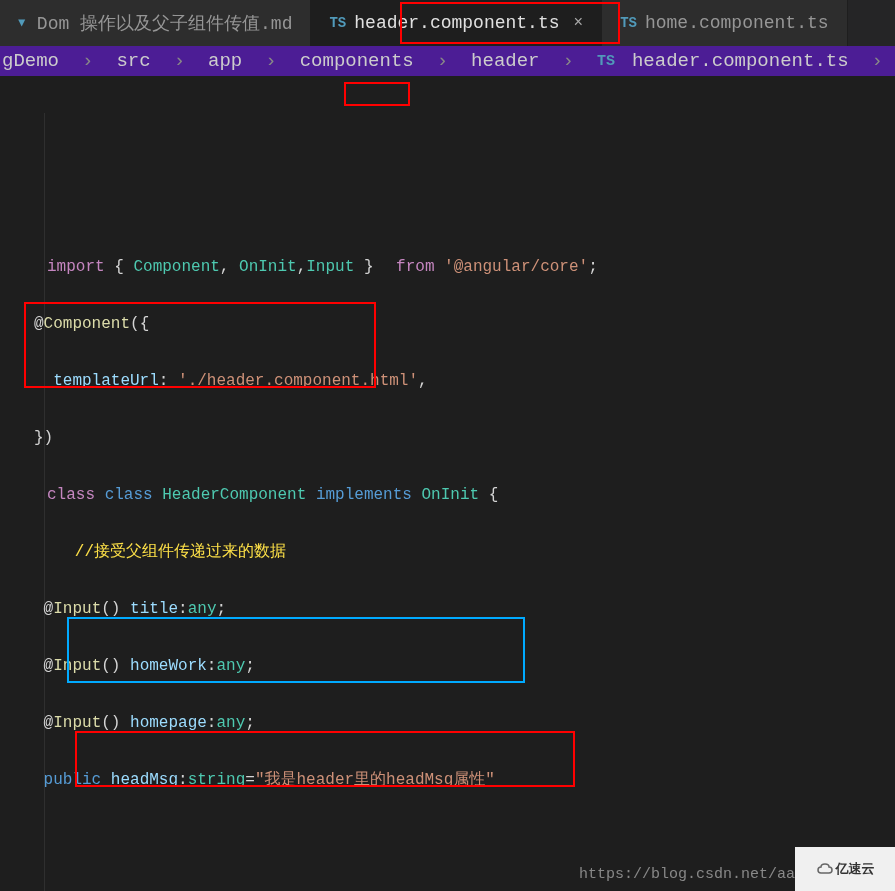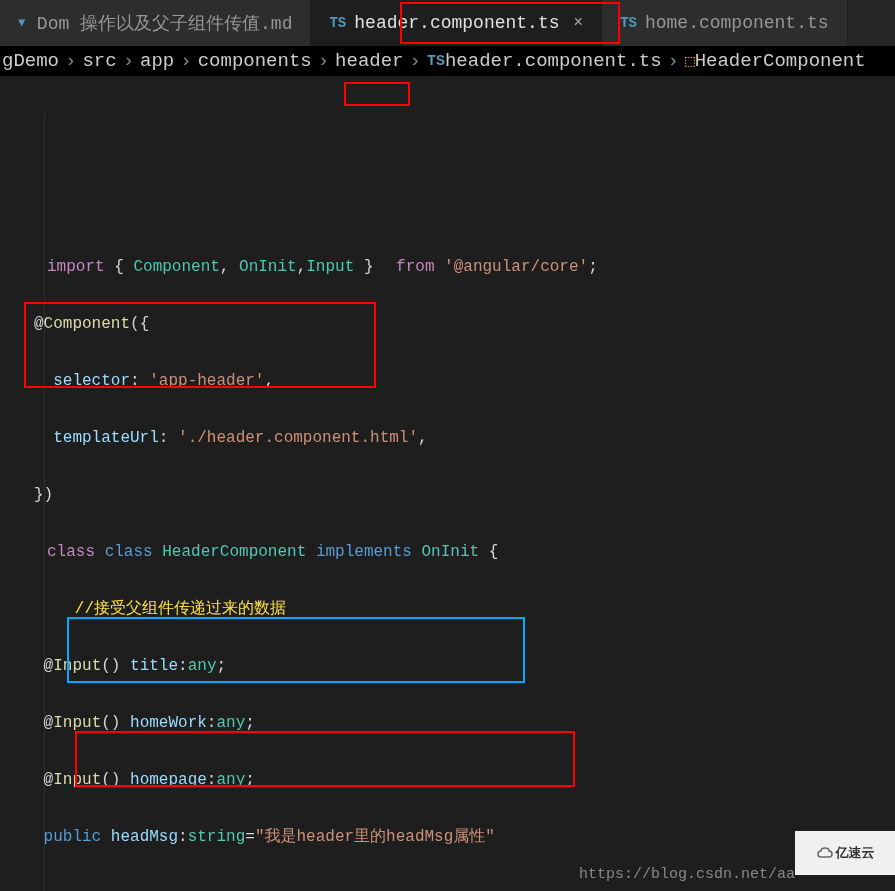--- a/index.html
+++ b/index.html
@@ -40,23 +40,23 @@
       position: absolute; border: 2px solid #ff0000;
       left: 400px; top: 2px; width: 220px; height: 42px;
       pointer-events:none;
     }
     .breadcrumb {
       display: flex;
       align-items: center;
       height: 30px;
       font-size: 19px;
       color: #cccccc;
-      background: #000000;
+      background: #4c1d95;
       padding-left: 2px;
-      gap: 0;
+      gap: 17px;
       white-space: nowrap;
     }
     .bc-sep { color: #888; margin: 0 6px; }
     .bc-icon-ts { color: #519aba; font-weight: bold; font-size: 15px; }
     .bc-icon-class { color: #ee9d28; font-size: 16px; }
     .editor {
       padding: 6px 10px 10px 34px;
       white-space: pre;
       line-height: 28.5px;
       position: relative;
@@ -75,21 +75,21 @@
       background: rgba(255,255,255,0.08);
     }
     .redbox1 { position:absolute; border:2px solid #ff0000; left:344px; top:6px; width:66px; height:24px; pointer-events:none; }
     .redbox2 { position:absolute; border:2px solid #ff0000; left:24px; top:226px; width:352px; height:86px; pointer-events:none; }
     .redbox3 { position:absolute; border:2px solid #00aaff; left:67px; top:541px; width:458px; height:66px; pointer-events:none; }
     .redbox4 { position:absolute; border:2px solid #ff0000; left:75px; top:655px; width:500px; height:56px; pointer-events:none; }
     .footer {
       position:absolute; bottom:8px; right:100px; color:#888; font-size:15px;
     }
     .watermark {
-      position:absolute; bottom:16px; right:0; width:100px; height:44px;
+      position:absolute; bottom:0; right:0; width:100px; height:44px;
       background:#f0f0f0; display:flex; align-items:center; justify-content:center;
       color:#333; font-size:13px; font-weight:bold;
     }
   </style>
 </head>
 <body>
 
 <div class="tabs">
   <div class="tab">
     <span class="arrow-down">▸</span>
@@ -127,21 +127,20 @@
 </div>
 
 <div class="editor">
 <div class="guide"></div>
 <div class="redbox1"></div>
 <div class="redbox2"></div>
 <div class="redbox3"></div>
 <div class="redbox4"></div>
 <div><span class="kw">import</span><span class="pun"> { </span><span class="cls">Component</span><span class="pun">, </span><span class="cls">OnInit</span><span class="pun">,</span><span class="cls">Input</span><span class="pun"> } </span><span class="kw">from</span><span> </span><span class="str">'@angular/core'</span><span class="pun">;</span></div>
 <div><span class="pun">@</span><span class="dec">Component</span><span class="pun">({</span></div>
-<div><span>  </span><span class="var">selector</span><span class="pun">: </span><span class="str">'app-header'</span><span class="pun">,</span></div>
 <div><span>  </span><span class="var">templateUrl</span><span class="pun">: </span><span class="str">'./header.component.html'</span><span class="pun">,</span></div>
 <div><span class="pun">})</span></div>
 <div><span class="kw">class</span><span> </span><span class="const">class</span><span> </span><span class="cls">HeaderComponent</span><span> </span><span class="const">implements</span><span> </span><span class="cls">OnInit</span><span> </span><span class="pun">{</span></div>
 <div><span>   </span><span class="com">//接受父组件传递过来的数据</span></div>
 <div><span> </span><span class="pun">@</span><span class="dec">Input</span><span class="pun">() </span><span class="var">title</span><span class="pun">:</span><span class="typ">any</span><span class="pun">;</span></div>
 <div><span> </span><span class="pun">@</span><span class="dec">Input</span><span class="pun">() </span><span class="var">homeWork</span><span class="pun">:</span><span class="typ">any</span><span class="pun">;</span></div>
 <div><span> </span><span class="pun">@</span><span class="dec">Input</span><span class="pun">() </span><span class="var">homepage</span><span class="pun">:</span><span class="typ">any</span><span class="pun">;</span></div>
 <div><span> </span><span class="const">public</span><span> </span><span class="var">headMsg</span><span class="pun">:</span><span class="typ">string</span><span class="pun">=</span><span class="str">"我是header里的headMsg属性"</span></div>
 
 

